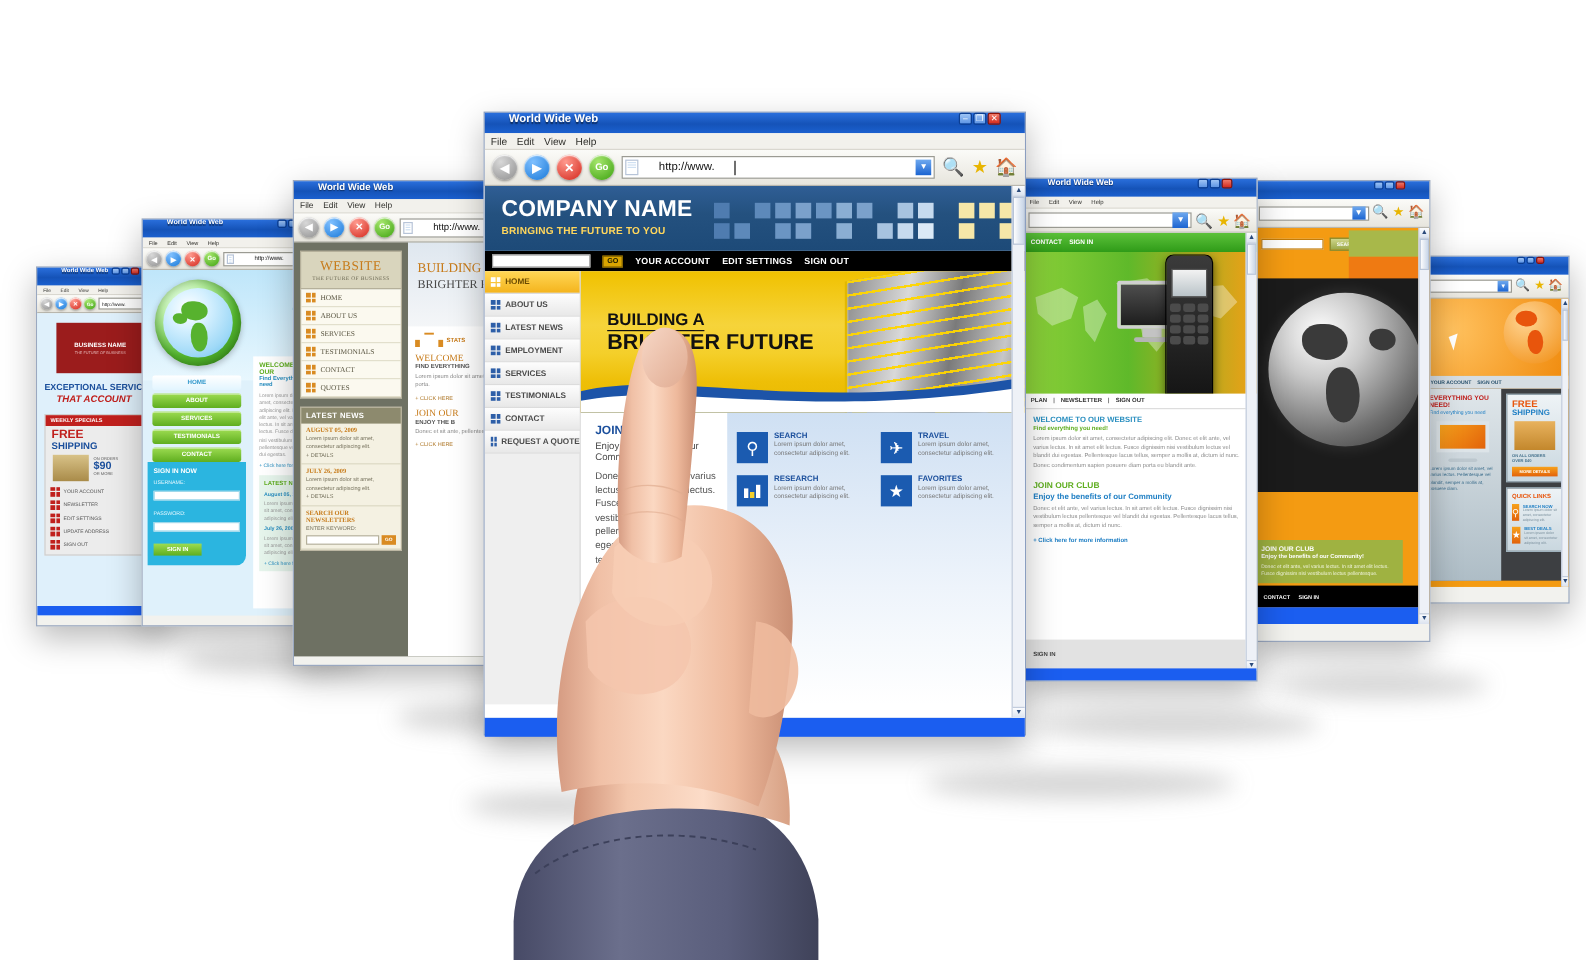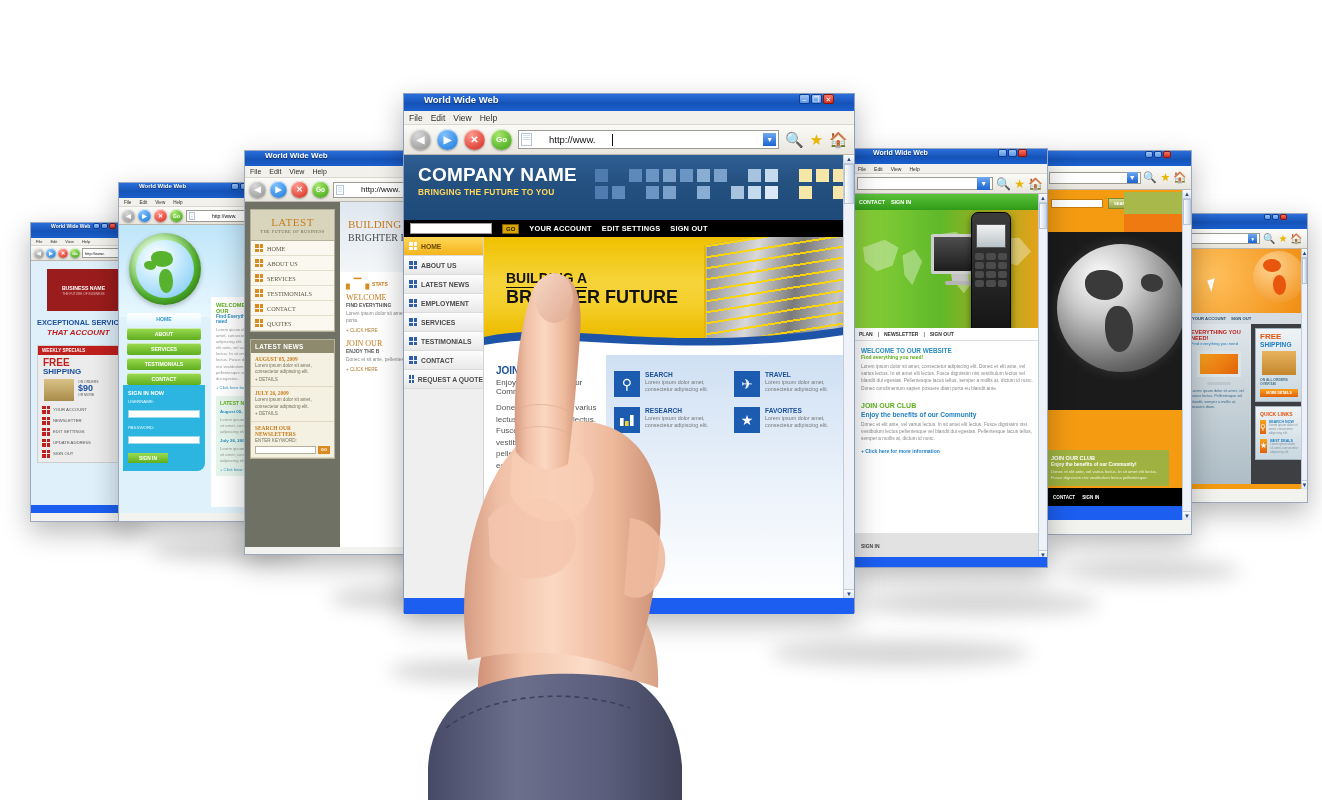--- a/index.html
+++ b/index.html
@@ -55,21 +55,21 @@
   .scrollv .thumb { height:26px; background:linear-gradient(90deg,#fdfdfe,#c9d6e8); border:1px solid #b7c4d8; }
 
   
   #win-main { left:403px; top:93px; width:452px; height:520px; border-color:#8b9ec0; z-index:60; }
   #win-main .titlebar { height:17px; }
   #win-main .titlebar .t-title { font-size:9.5px; }
   #win-main .menubar { height:14px; }
   #win-main .menubar span { font-size:8.5px; }
   #win-main .page { height: 443px; }
 
-  .m-header { background: linear-gradient(180deg,#2f5e95 0%, #24517f 42%, #1d4a78 100%); height:65px;
+  .m-header { background: linear-gradient(180deg,#2f5e95 0%, #24517f 42%, #1d4a78 100%); height:54px;
               position:relative; padding:10px 0 0 14px; }
   .m-cname { color:#fff; font-size:19px; font-weight:bold; letter-spacing:.2px; line-height:1; }
   .m-tag { color:#ffd65c; font-size:8.4px; font-weight:bold; letter-spacing:.2px; margin-top:3px; }
   .sq-field { position:absolute; right:8px; top:14px; display:flex; flex-direction:column; gap:4px; }
   .sq-row { display:flex; gap:4px; }
   .sq { width:13px; height:13px; }
 
   .m-util { background:#000; height:17px; display:flex; align-items:center; padding:0 6px; gap:10px; }
   .m-srch { width:82px; height:11px; background:#fff; border:1px solid #9c9c9c; }
   .m-go { background:#d9a400; color:#1b1b00; font-size:6px; font-weight:bold; padding:1px 3px; border:1px solid #7d5f00;}
@@ -500,21 +500,21 @@
       <div class="urlbar">
         <span class="url-doc"></span>
         <span class="url-text">http://www.</span>
         <span class="url-caret"></span>
       </div>
     </div>
     <div class="page">
       <div class="w2-wrap">
         <div class="w2-left">
           <div class="w2-card">
-            <div class="w2-cn">LATEST</div>
+            <div class="w2-cn">WEBSITE</div>
             <div class="w2-cs">THE FUTURE OF BUSINESS</div>
           </div>
           <div class="w2-menu">
             <div>
                 <span class="bx">
                   <i></i>
                   <i></i>
                   <i></i>
                   <i></i>
                 </span>

